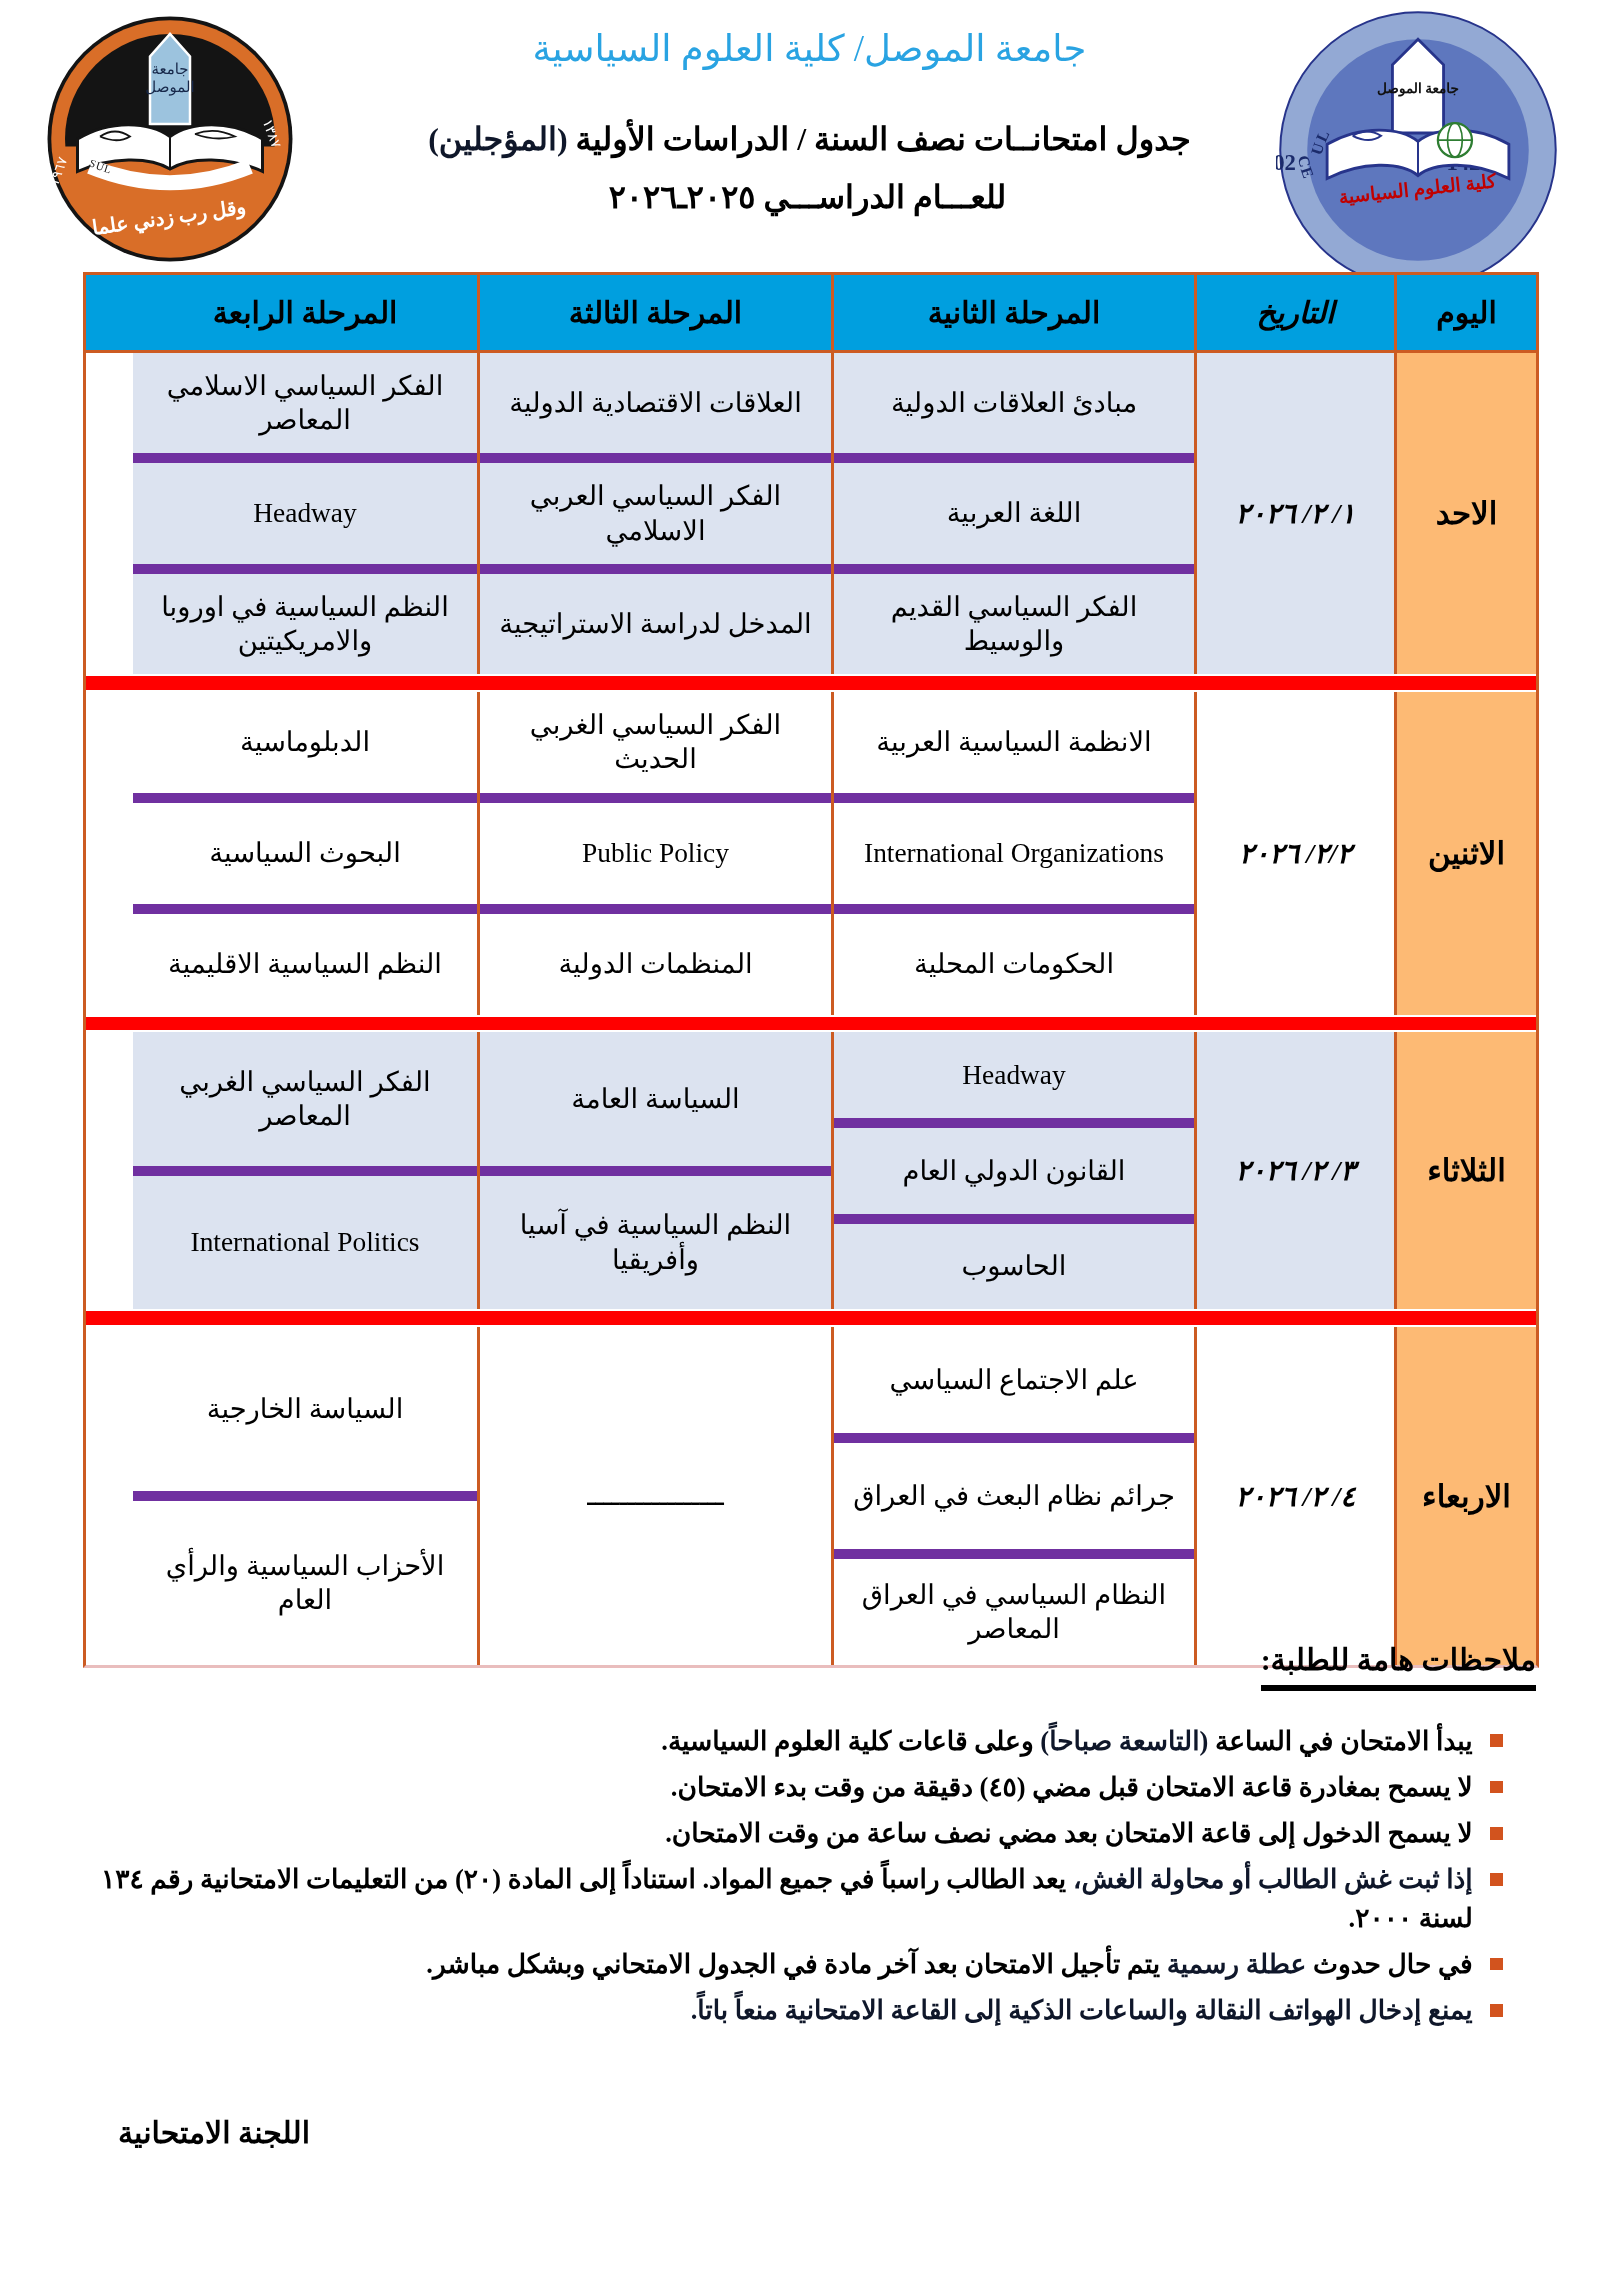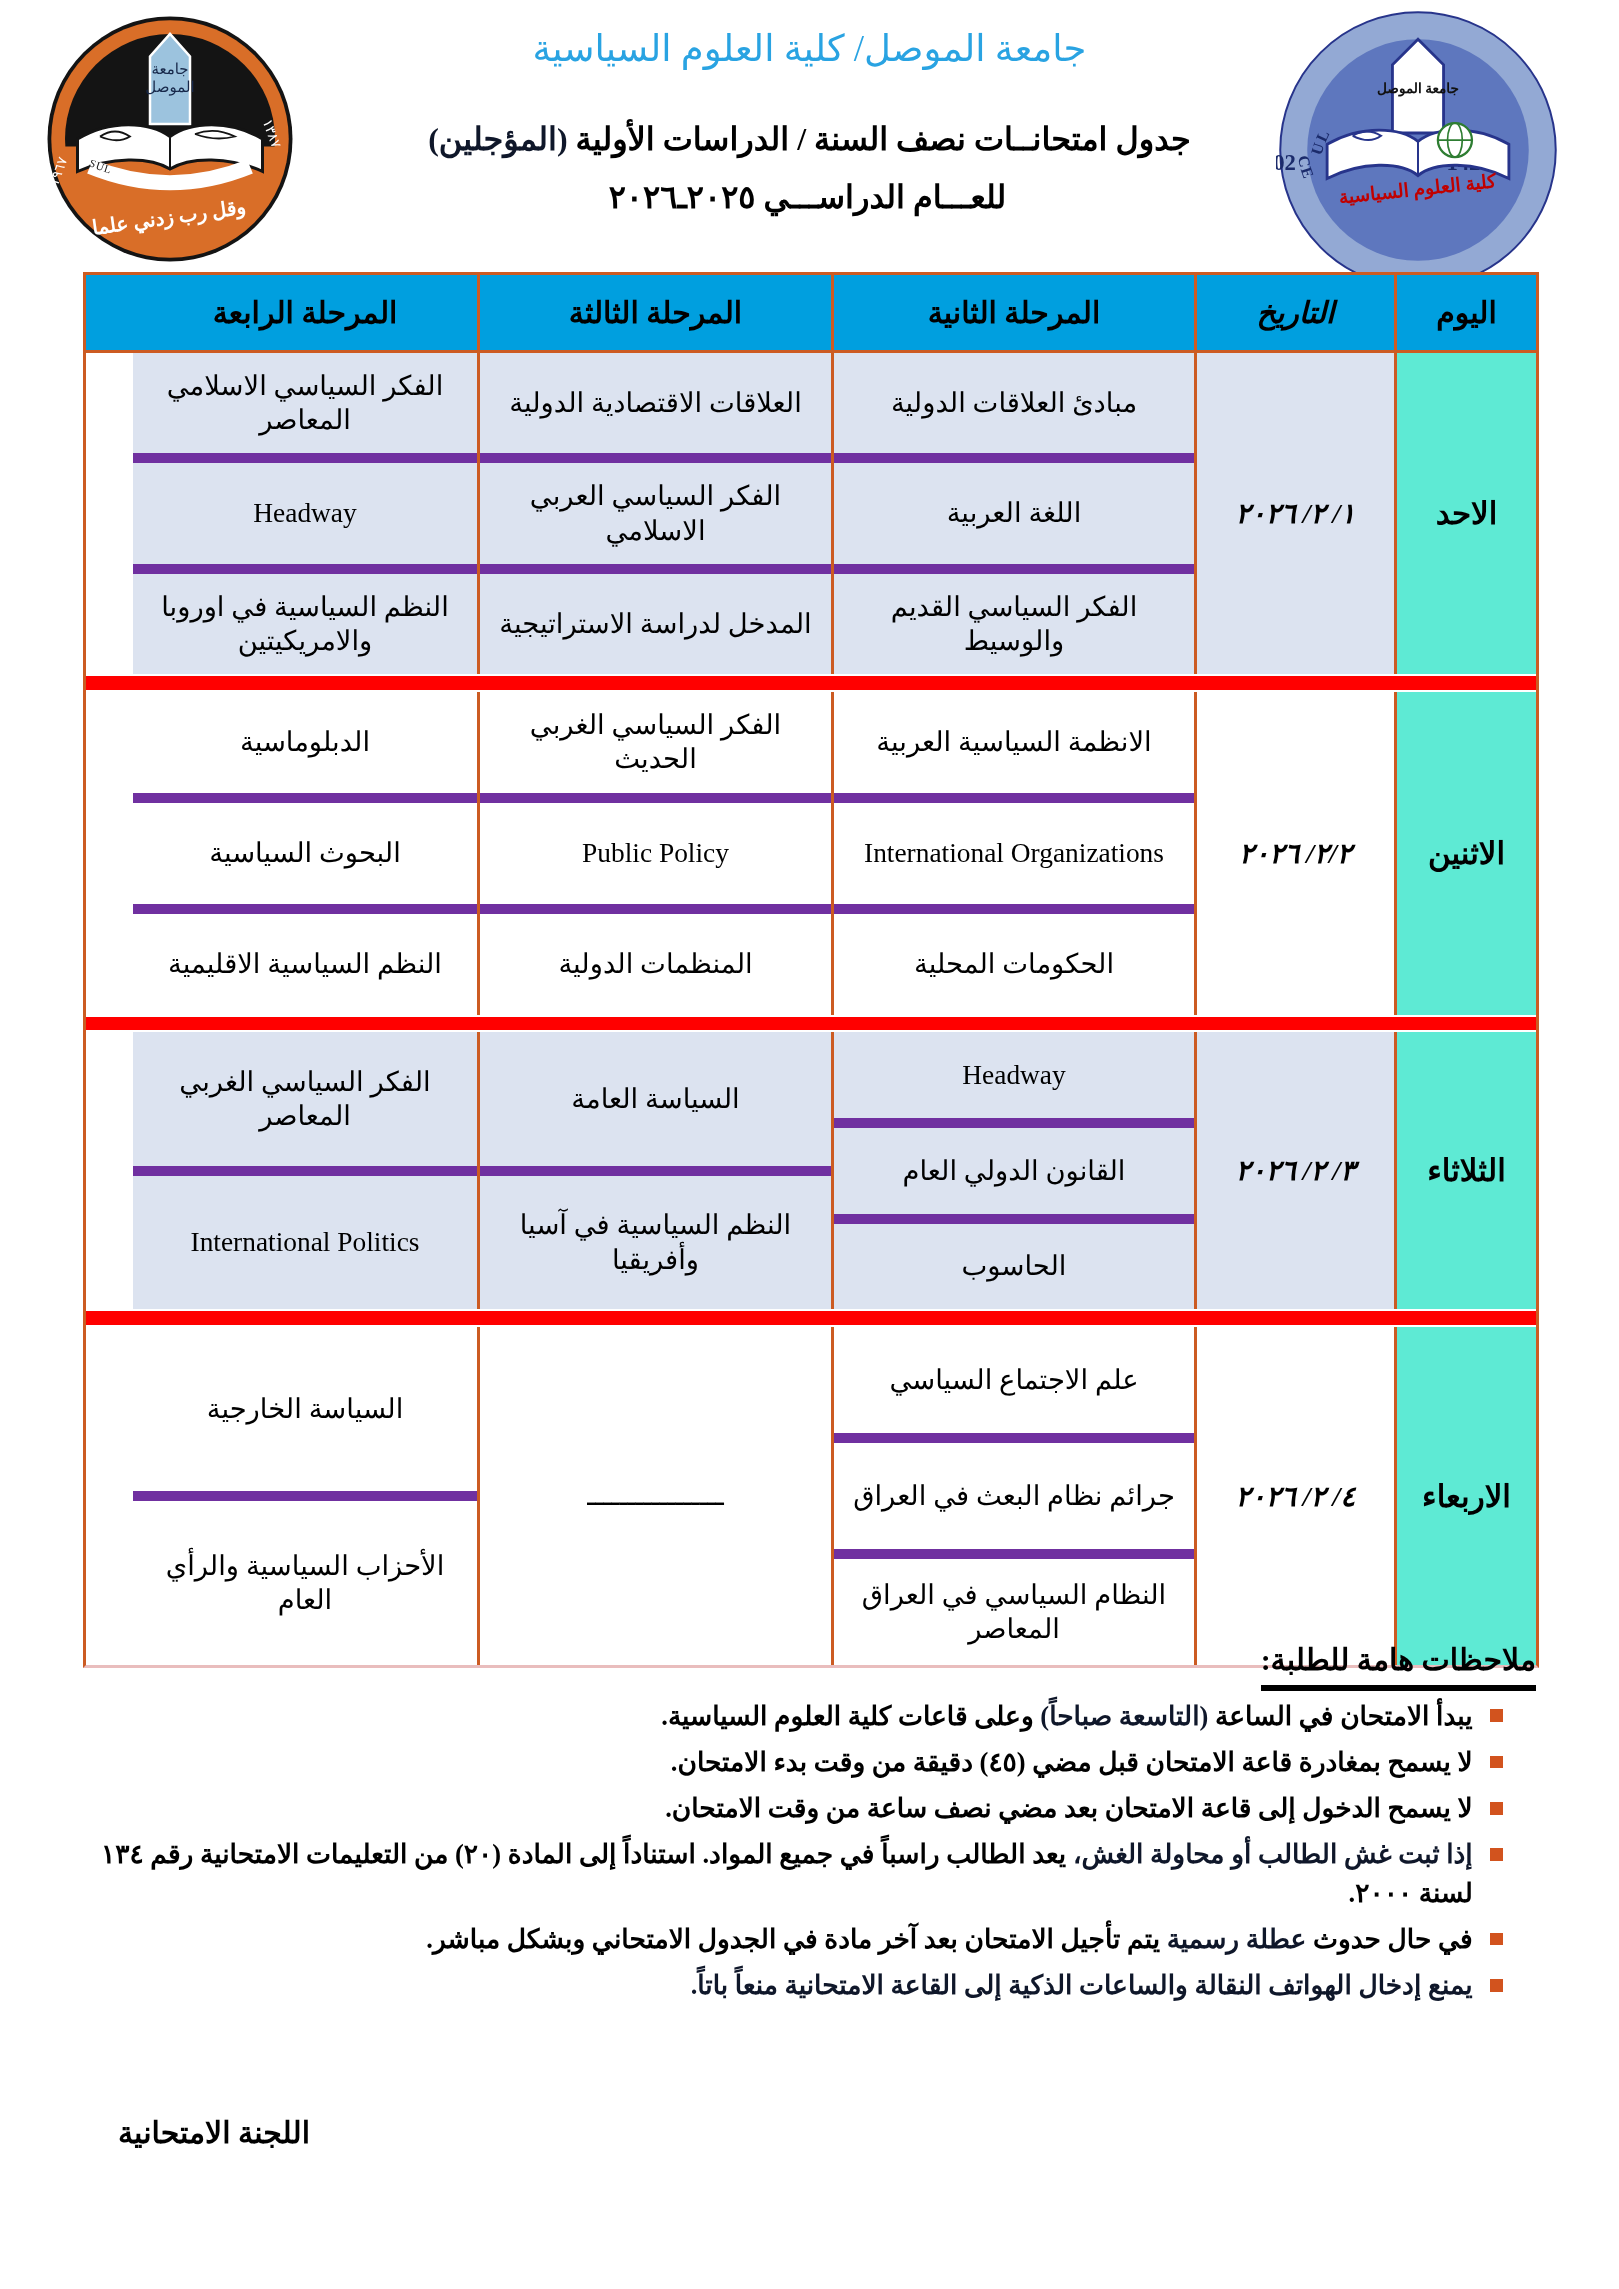--- a/index.html
+++ b/index.html
@@ -25,35 +25,35 @@
   .header-cell{display:flex;align-items:center;justify-content:center;
                font-size:30px;font-weight:bold;box-sizing:border-box;text-align:center;}
   .day-row{display:flex;}
   .cell{display:flex;align-items:center;justify-content:center;text-align:center;box-sizing:border-box;}
   .c-day{width:142px;}
   .c-date{width:200px;font-style:italic;}
   .c-s2{width:363px;}
   .c-s3{width:354px;}
   .c-s4{width:344px;}
   .header-row > div:not(:last-child), .day-row > .cell:not(:last-child){border-left:3.9px solid #CC5B22;}
-  .day-cell{background:#5eead4;font-weight:bold;font-size:31px;text-align:right;}
+  .day-cell{background:#fdba74;font-weight:bold;font-size:31px;text-align:right;}
   .date-cell{font-weight:bold;font-size:28px;letter-spacing:1px;}
   .stage-cell{flex-direction:column;align-items:stretch;padding:0;}
   .course{flex:1;display:flex;align-items:center;justify-content:center;
           font-size:27.4px;line-height:1.25;padding:3.9px 11.8px;}
   .divider{flex:0 0 auto;height:9.8px;background:#7030A0;}
   .tint .cell:not(.day-cell){background:#DCE3F0;}
   .plain .cell:not(.day-cell){background:#FFFFFF;}
   .red-band{height:13.7px;background:#FF0000;border-top:2.9px solid #fff;border-bottom:2.9px solid #fff;}
 
   
   .notes{position:absolute;top:1642px;left:83px;right:83px;text-align:right;}
   .notes-heading{display:inline-block;font-size:30px;font-weight:bold;
                  border-bottom:6.9px solid #000;padding-bottom:7.8px;}
-  .notes-list{margin-top:6px;padding-left:3.9px;padding-right:33px;}
+  .notes-list{margin-top:31px;padding-left:3.9px;padding-right:33px;}
   .note-item{display:flex;align-items:flex-start;margin-bottom:7.8px;
              font-size:26.5px;font-weight:bold;line-height:1.45;}
   .bullet{flex:0 0 auto;width:12.7px;height:12.7px;background:#D2531E;margin-top:12.7px;margin-left:17.6px;}
   .note-text{flex:1;text-align:right;}
 
   .footer{position:absolute;top:2115px;left:118px;font-size:30px;font-weight:bold;direction:rtl;}
 </style>
 </head>
 <body>
 

